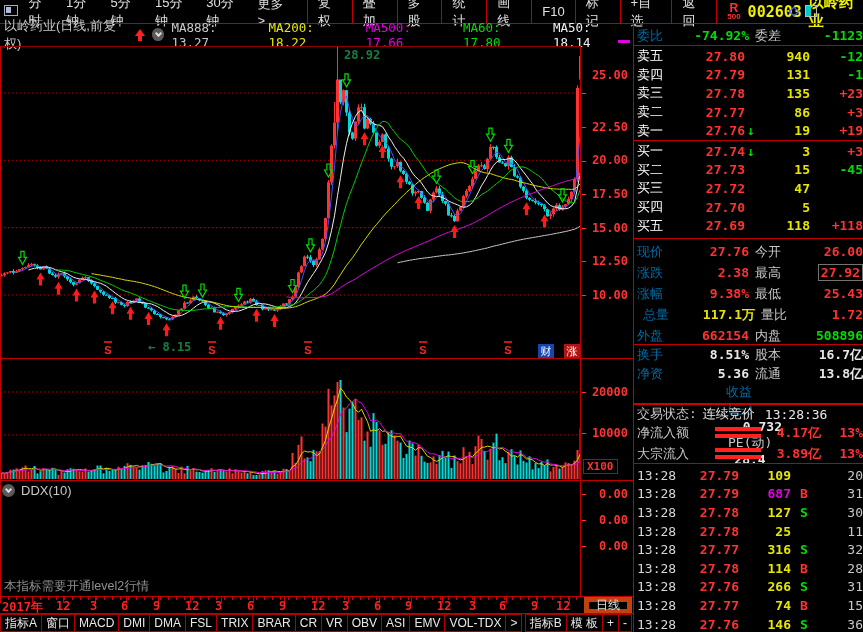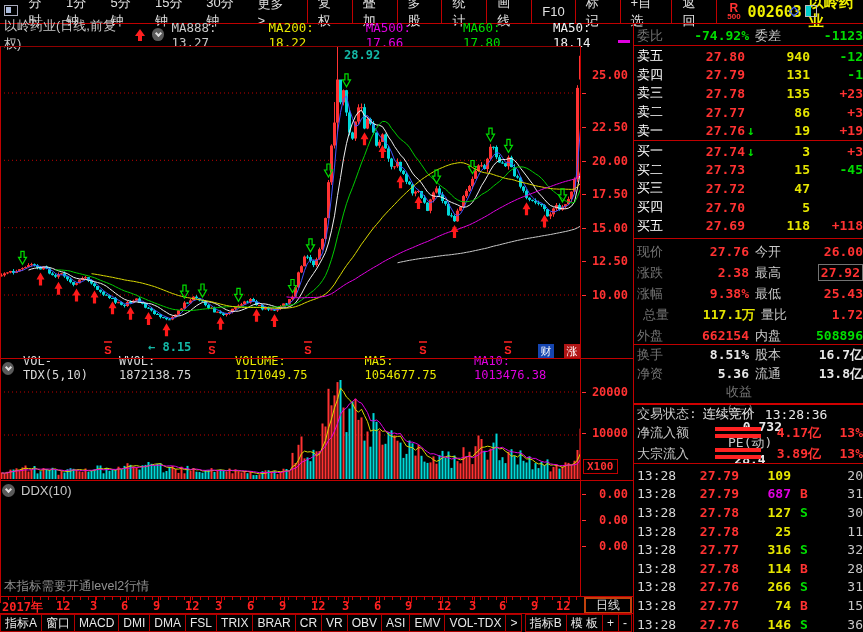--- a/index.html
+++ b/index.html
@@ -33,47 +33,47 @@
   .diamond{color:#4466ff;font-weight:bold}
   .splitsq{width:12px;height:12px;border:1px solid #bbb;position:relative}
   .splitsq::after{content:"";position:absolute;left:0;top:0;width:5px;height:10px;background:#00cccc}
   #magenta-dash{position:absolute;left:618px;top:40px;width:12px;height:3px;background:#e000e0}
   
   #main-chart{position:absolute;left:0;top:46px;width:581px;height:312px}
   #vol-header{position:absolute;left:0;top:359px;width:581px;height:18px;display:flex;gap:9px;align-items:center;padding-left:2px;font-family:"DejaVu Sans Mono",monospace;font-size:12px}
   #vol-chart{position:absolute;left:0;top:378px;width:581px;height:102px}
   #ddx-header{position:absolute;left:0;top:481px;width:400px;height:18px;display:flex;gap:6px;align-items:center;padding-left:2px}
   #level2-notice{position:absolute;left:4px;top:578px;color:#909090;font-size:12.5px}
-  .hilab{position:absolute;color:#14b8a6;font-weight:bold;font-size:12px;font-family:"DejaVu Sans Mono",monospace}
+  .hilab{position:absolute;color:#15803d;font-weight:bold;font-size:12px;font-family:"DejaVu Sans Mono",monospace}
   .badge{position:absolute;width:16px;height:15px;color:#fff;font-size:11px;display:flex;align-items:center;justify-content:center}
   
   #axis-col{position:absolute;left:582px;top:0;width:50px;height:632px;font-family:"DejaVu Sans Mono",monospace}
   .axlab{position:absolute;width:46px;text-align:right;color:#ff3232;font-size:12px;font-weight:bold}
   .axtick{position:absolute;left:0;width:4px;height:1px;background:#ff3232}
   #x100-box{position:absolute;left:1px;top:459px;border:1px solid #c00000;color:#ff3232;font-size:11px;padding:0 3px;font-weight:bold}
   
   #date-row{position:absolute;left:0;top:597px;width:584px;height:16px;
     background-image:repeating-linear-gradient(90deg,#d00000 0 1px,transparent 1px 8px),repeating-linear-gradient(90deg,#d00000 0 1px,transparent 1px 31.6px);
     background-size:100% 3px,100% 6px;background-repeat:no-repeat}
   .dlab{position:absolute;top:2px;color:#ff2222;font-size:12px;font-weight:bold;font-family:"DejaVu Sans Mono",monospace}
-  #period-box{position:absolute;left:584px;top:597px;width:48px;height:17px;border:2px solid #c2410c;color:#e0e0e0;font-size:12px;display:flex;align-items:center;justify-content:center}
+  #period-box{position:absolute;left:584px;top:597px;width:48px;height:17px;border:5px solid #c2410c;color:#e0e0e0;font-size:12px;display:flex;align-items:center;justify-content:center}
   #tab-bar{position:absolute;left:0;top:614px;width:632px;height:18px;display:flex}
   .tab{border:1px solid #b00000;margin-left:-1px;display:flex;align-items:center;justify-content:center;padding:0 4px;color:#e8e8e8;font-size:12px;white-space:nowrap}
   .tab.first{margin-left:0}
   .tabspace{flex:1}
   
   #panel{position:absolute;left:634px;top:0;width:229px;height:632px;font-family:"DejaVu Sans Mono",monospace;font-size:13px}
   .prow{display:flex;align-items:center;padding-left:3px}
   .phl{position:absolute;left:0;width:229px;height:1px;background:#c00000}
   .q-l{width:44px;color:#ffffff}
   .q-p{width:64px;text-align:right;font-weight:bold;color:#ff3232}
   .q-a{width:15px;padding-left:2px;color:#00dd00;font-weight:bold}
   .q-v{width:50px;text-align:right;color:#e6e600;font-weight:bold}
   .q-c{flex:1;text-align:right;font-weight:bold}
-  .i-l1{width:48px;color:#737373}
+  .i-l1{width:48px;color:#0369a1}
   .i-v1{width:64px;text-align:right;font-weight:bold}
   .i-l2{width:50px;margin-left:6px;color:#c8c8c8}
   .i-v2{flex:1;text-align:right;font-weight:bold}
   .t-t{width:44px;color:#d8d8d8}
   .t-p{width:58px;text-align:right;color:#ff3232;font-weight:bold}
   .t-v{width:52px;text-align:right;font-weight:bold}
   .t-s{width:26px;text-align:center;font-weight:bold}
   .t-x{flex:1;text-align:right;color:#c8c8c8}
   .f-l{width:78px;color:#c8c8c8}
   .fbar{width:46px;height:11px;display:flex;flex-direction:column;justify-content:space-between}
@@ -588,30 +588,20 @@
         <line x1="304" x2="312" y1="296" y2="296" stroke="#ff2222" stroke-width="1.5"></line>
         <text x="308" y="308" fill="#ff2222" font-size="11" text-anchor="middle" font-weight="bold">S</text>
         <line x1="419" x2="427" y1="296" y2="296" stroke="#ff2222" stroke-width="1.5"></line>
         <text x="423" y="308" fill="#ff2222" font-size="11" text-anchor="middle" font-weight="bold">S</text>
         <line x1="504" x2="512" y1="296" y2="296" stroke="#ff2222" stroke-width="1.5"></line>
         <text x="508" y="308" fill="#ff2222" font-size="11" text-anchor="middle" font-weight="bold">S</text>
       </svg></div>
   <div class="badge" id="badge0" style="left: 538px; top: 344px; background: rgb(21, 69, 176);">财</div>
   <div class="badge" id="badge1" style="left: 564px; top: 344px; background: rgb(176, 21, 21);">涨</div>
 
-  <div id="vol-header">
-    <span class="circ">
-        <span class="chev"></span>
-      </span>
-  <span style="color: rgb(216, 216, 216);">VOL-TDX(5,10)</span>
-      <span style="color: rgb(216, 216, 216);">WVOL: 1872138.75</span>
-      <span style="color: rgb(232, 232, 0);">VOLUME: 1171049.75</span>
-      <span style="color: rgb(232, 232, 0);">MA5: 1054677.75</span>
-      <span style="color: rgb(224, 0, 224);">MA10: 1013476.38</span>
-    </div>
   <div id="vol-chart"><svg viewBox="0 0 581 102" width="581" height="102">
         <line x1="0" x2="581" y1="14" y2="14" stroke="#c00000" stroke-dasharray="1 3"></line>
         <line x1="0" x2="581" y1="57" y2="57" stroke="#c00000" stroke-dasharray="1 3"></line>
         <g>
           <rect x="0.5" y="94.9" width="2" height="6.1" fill="#ff3232"></rect>
           <rect x="3.5" y="95.5" width="2" height="5.5" fill="#ff3232"></rect>
           <rect x="6.5" y="93.8" width="2" height="7.2" fill="#ff3232"></rect>
           <rect x="9.5" y="91.6" width="2" height="9.4" fill="#ff3232"></rect>
           <rect x="12.5" y="91.5" width="2" height="9.5" fill="#00d8d8"></rect>
           <rect x="15.5" y="90.3" width="2" height="10.7" fill="#ff3232"></rect>
@@ -815,21 +805,21 @@
     <span>DDX(10)</span>
   </div>
   <div id="level2-notice">本指标需要开通level2行情</div>
 
   <div id="axis-col">
     <div id="x100-box">X100</div>
   <div class="axlab" style="top: 68px;">25.00</div>
       <div class="axtick" style="top: 93px;"></div>
       <div class="axlab" style="top: 120px;">22.50</div>
       <div class="axtick" style="top: 127px;"></div>
-      <div class="axlab" style="top: 154px;">20.00</div>
+      <div class="axlab" style="top: 154px; font-family: Liberation Mono, monospace;">20.00</div>
       <div class="axtick" style="top: 161px;"></div>
       <div class="axlab" style="top: 187px;">17.50</div>
       <div class="axtick" style="top: 194px;"></div>
       <div class="axlab" style="top: 221px;">15.00</div>
       <div class="axtick" style="top: 228px;"></div>
       <div class="axlab" style="top: 254px;">12.50</div>
       <div class="axtick" style="top: 261px;"></div>
       <div class="axlab" style="top: 288px;">10.00</div>
       <div class="axtick" style="top: 295px;"></div>
       <div class="axlab" style="top: 385px;">20000</div>

